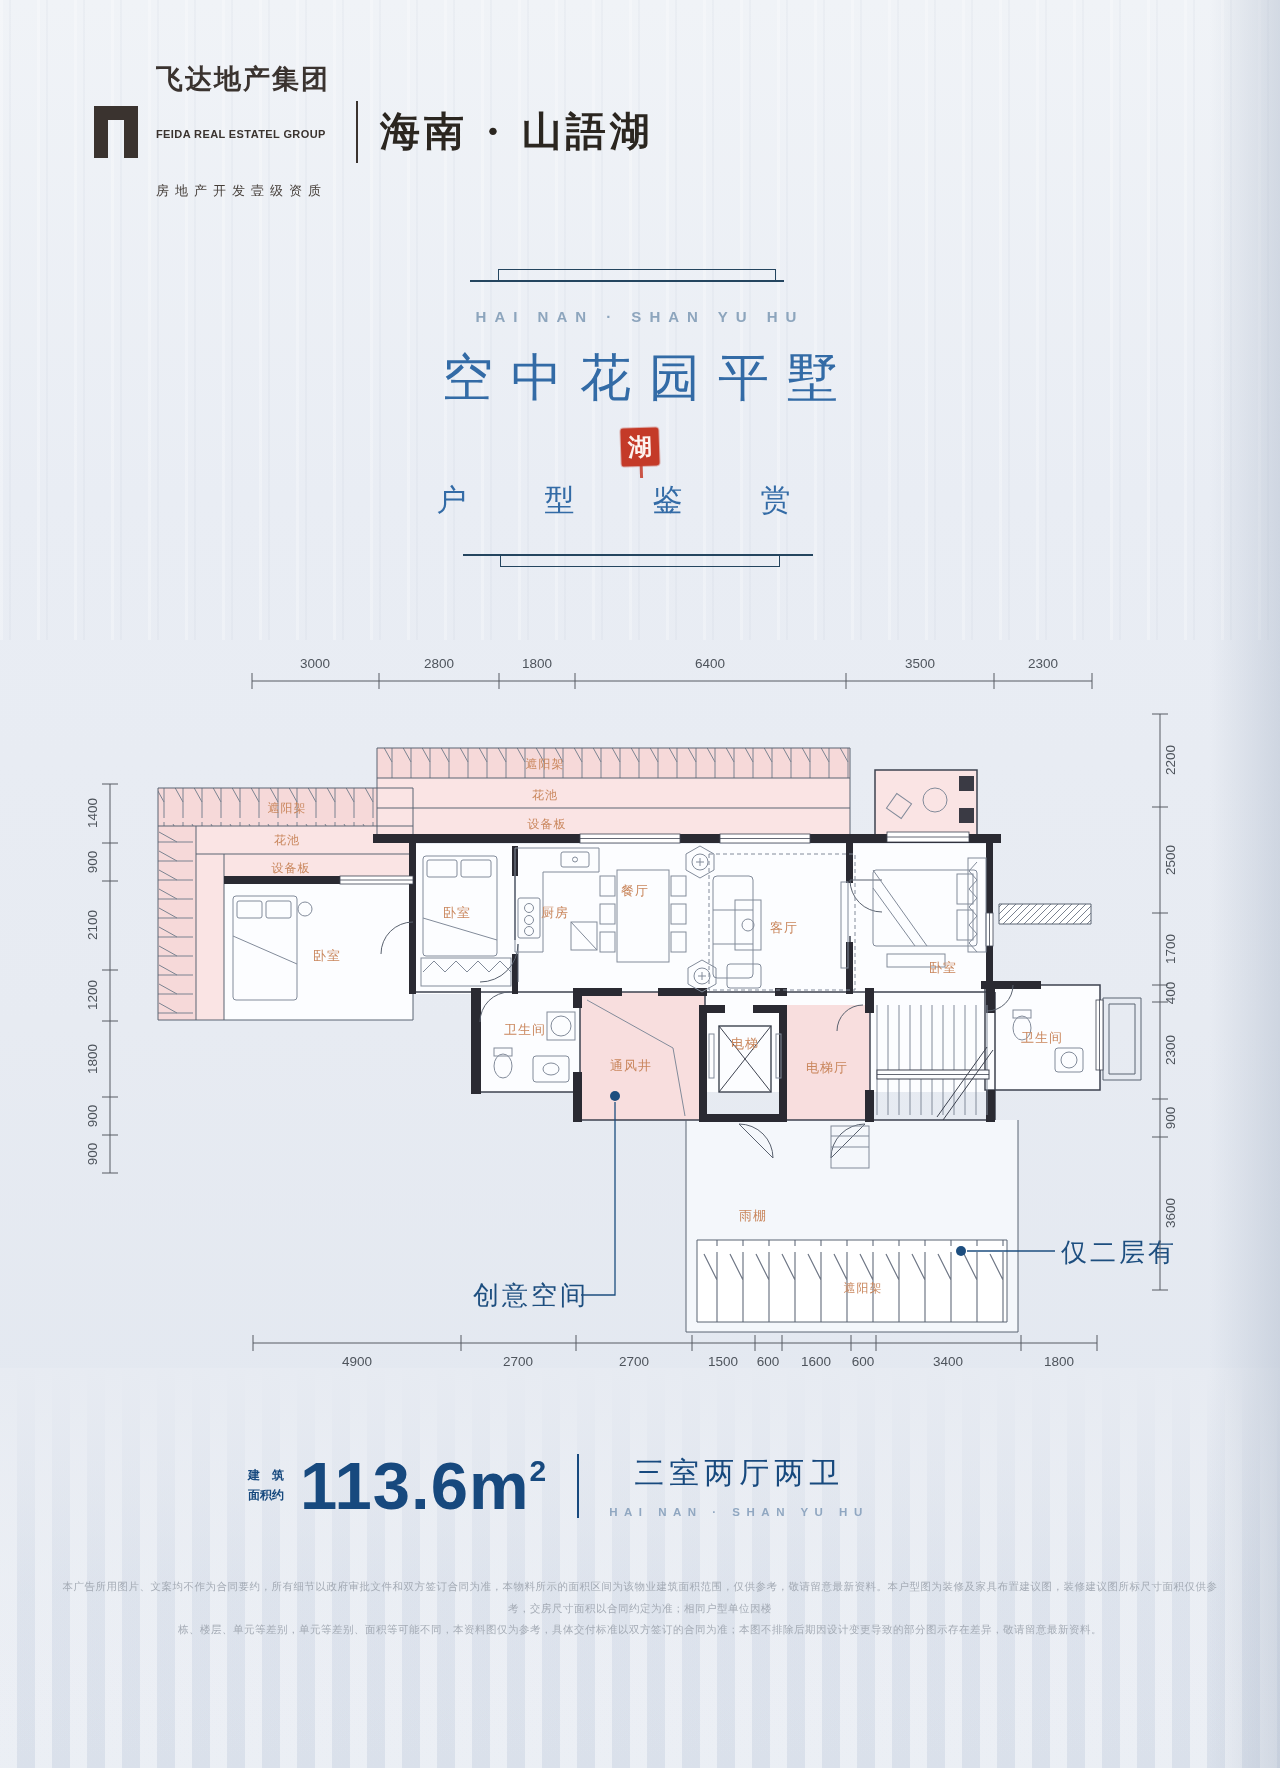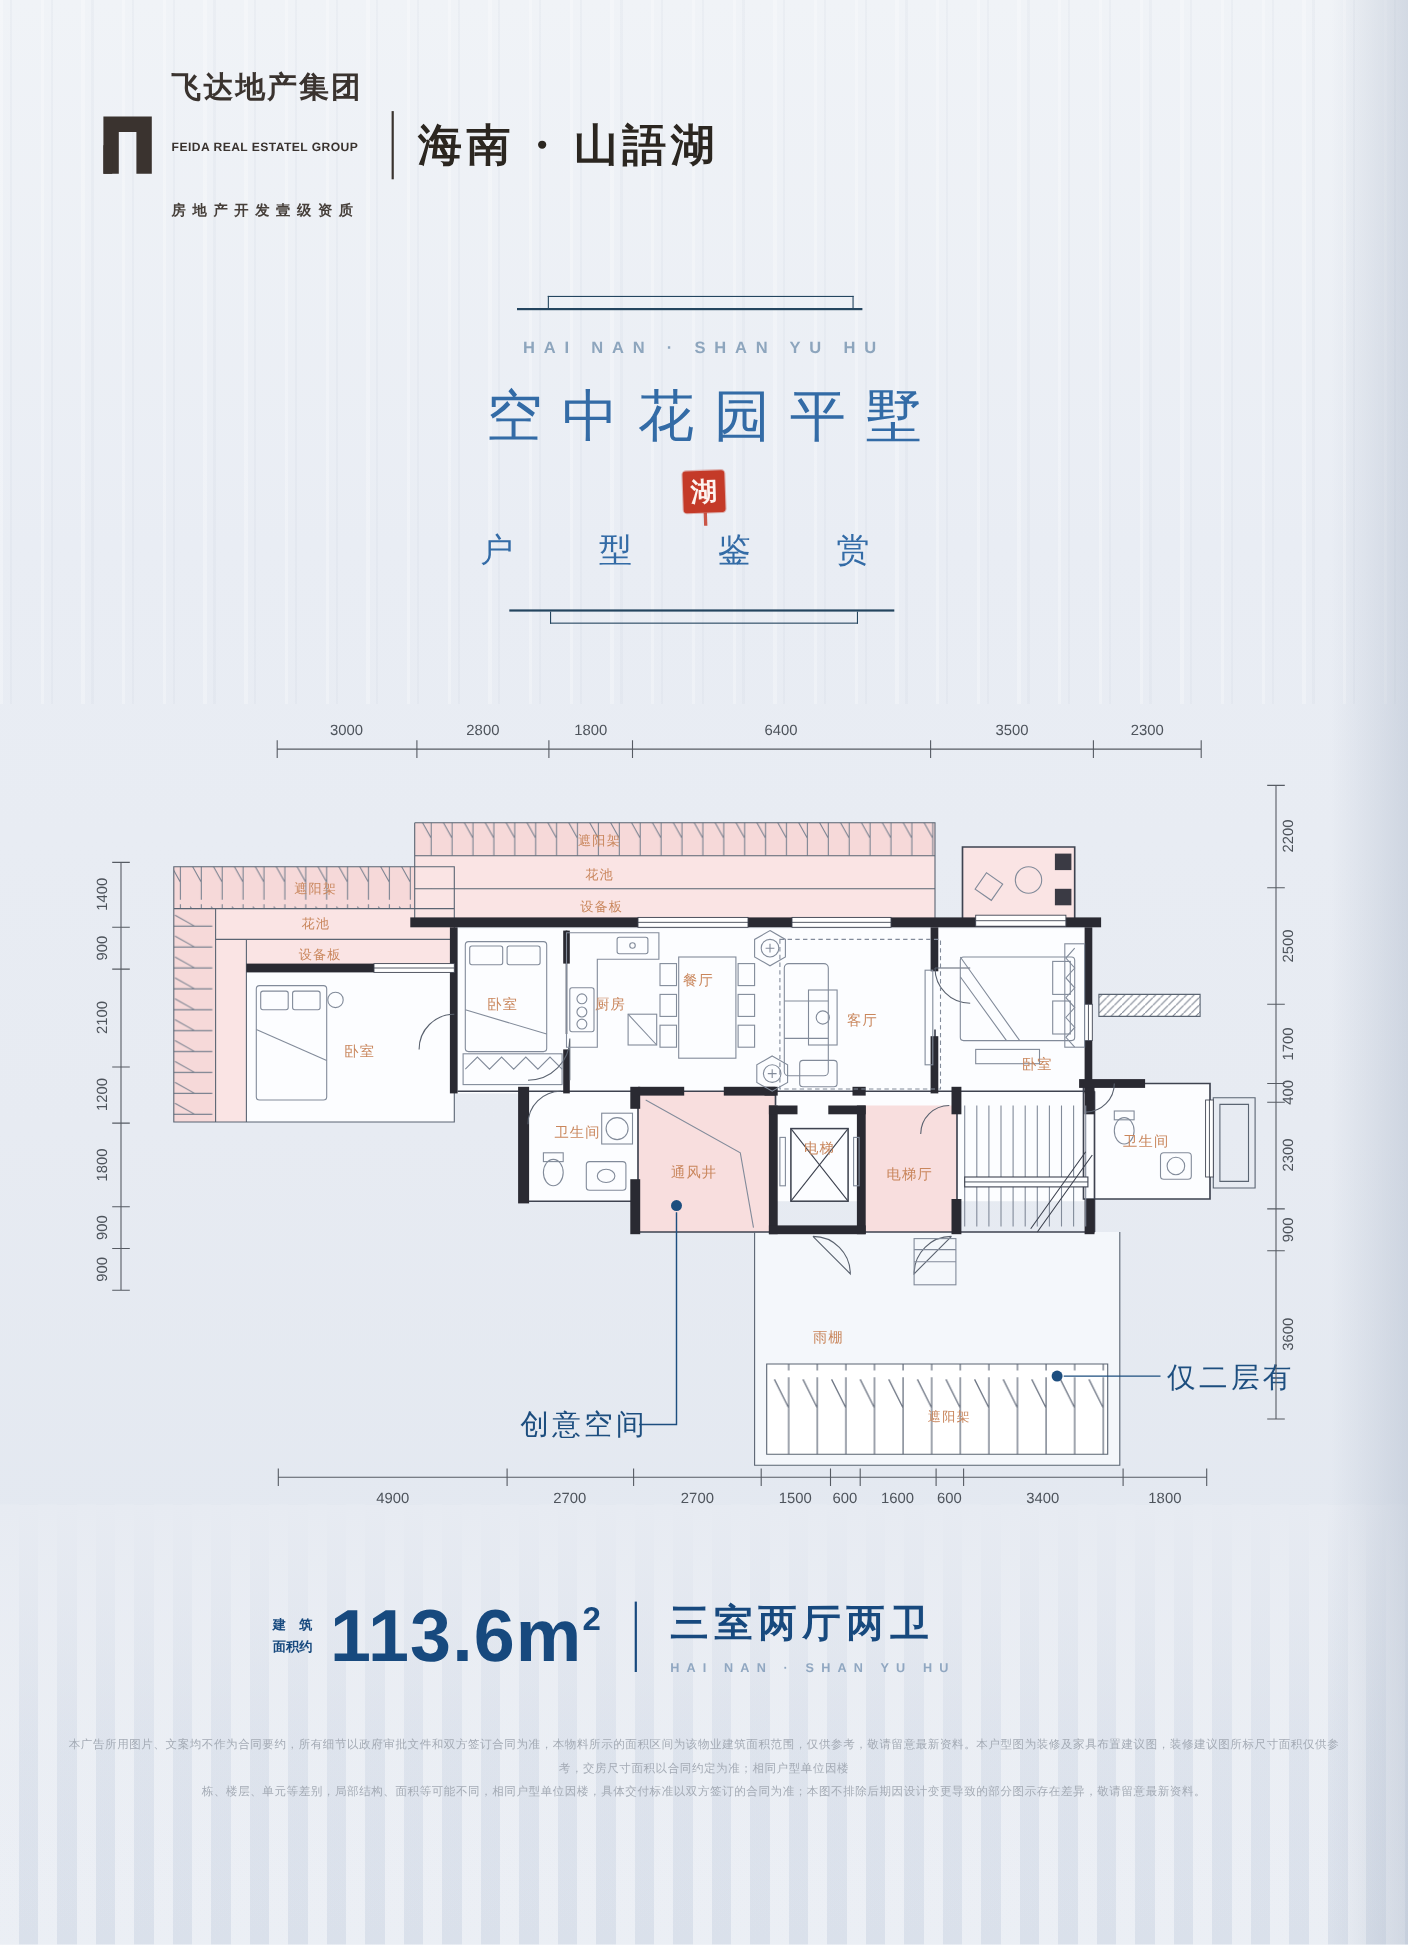--- a/index.html
+++ b/index.html
@@ -14,21 +14,21 @@
     background:linear-gradient(180deg,#e7ebf2 0%,rgba(231,235,242,.2) 55%,rgba(231,235,242,0) 100%);}
   .rshade{position:absolute;right:0;top:0;width:70px;height:100%;
     background:linear-gradient(270deg,rgba(175,186,203,.45),rgba(175,186,203,0));}
 
   
   .hdr{position:absolute;left:88px;top:66px;display:flex;align-items:center;}
   .logo-ic{width:56px;height:60px;margin-right:12px;}
   .logo-txt{display:flex;flex-direction:column;line-height:1;gap:36px;}
   .logo-cn{font-size:27px;font-weight:bold;color:#3a332f;letter-spacing:2px;}
   .logo-en{font-size:11px;font-weight:bold;color:#3a332f;letter-spacing:.4px;margin-top:0;}
-  .logo-sub{font-size:13px;color:#463f3a;letter-spacing:6px;margin-top:8px;font-weight:bold;}
+  .logo-sub{font-size:13px;color:#463f3a;letter-spacing:6px;margin-top:8px;}
   .hdr-div{width:2px;height:62px;background:#3a332f;margin:0 22px 0 26px;}
   .proj{font-family:"DejaVu Serif","Liberation Serif",serif;font-size:40px;font-weight:900;color:#2b2620;letter-spacing:4px;}
 
   
   .deco{position:absolute;height:14px;}
   .deco .bar{position:absolute;left:0;right:0;height:2px;background:#24455f;}
   .deco .notch{position:absolute;height:10px;border:1.5px solid #24455f;border-bottom:none;background:transparent;}
   .deco-top{left:470px;top:269px;width:314px;}
   .deco-top .bar{top:11px;}
   .deco-top .notch{left:28px;right:8px;top:0;}
@@ -60,21 +60,21 @@
   .dim{stroke:#565b63;stroke-width:1;fill:none;}
   .door{stroke:#59616e;stroke-width:1;fill:none;}
 
   
   .foot{position:absolute;left:248px;top:1452px;display:flex;align-items:center;}
   .arealbl{color:#17497e;font-size:12px;line-height:1.6;font-weight:bold;margin-right:16px;}
   .bignum{color:#17497e;font-size:67px;font-weight:bold;letter-spacing:1px;line-height:1;}
   .bignum sup{font-size:30px;vertical-align:28px;}
   .fdiv{width:2px;height:64px;background:#17497e;margin:0 30px;}
   .laycol{display:flex;flex-direction:column;}
-  .laytxt{color:#17497e;font-size:35px;font-weight:bold;letter-spacing:5px;}
+  .laytxt{color:#17497e;font-size:30px;font-weight:normal;letter-spacing:5px;margin-left:25px;}
   .laysub{color:#90a7c1;font-size:11.5px;letter-spacing:6.5px;font-weight:bold;margin-top:12px;}
 
   .disc{position:absolute;left:60px;top:1576px;width:1160px;text-align:center;
     font-size:10.5px;color:#a4abb5;line-height:2.05;letter-spacing:.5px;}
 </style>
 </head>
 <body>
 
 <div id="canvas">
   <div class="streaks"></div>
@@ -396,15 +396,15 @@
     <div class="bignum"><span>113.6m</span><sup>2</sup></div>
     <div class="fdiv"></div>
     <div class="laycol">
       <span class="laytxt">三室两厅两卫</span>
       <span class="laysub">HAI NAN · SHAN YU HU</span>
     </div>
   </div>
 
   <div class="disc">
     <div>本广告所用图片、文案均不作为合同要约，所有细节以政府审批文件和双方签订合同为准，本物料所示的面积区间为该物业建筑面积范围，仅供参考，敬请留意最新资料。本户型图为装修及家具布置建议图，装修建议图所标尺寸面积仅供参考，交房尺寸面积以合同约定为准；相同户型单位因楼</div>
-    <div>栋、楼层、单元等差别，局部结构、面积等可能不同，相同户型单位因楼，具体交付标准以双方签订的合同为准；本图不排除后期因设计变更导致的部分图示存在差异，敬请留意最新资料。</div>
+    <div>栋、楼层、单元等差别，单元等差别、面积等可能不同，本资料图仅为参考，具体交付标准以双方签订的合同为准；本图不排除后期因设计变更导致的部分图示存在差异，敬请留意最新资料。</div>
   </div>
 </div>
 
 </body></html>

